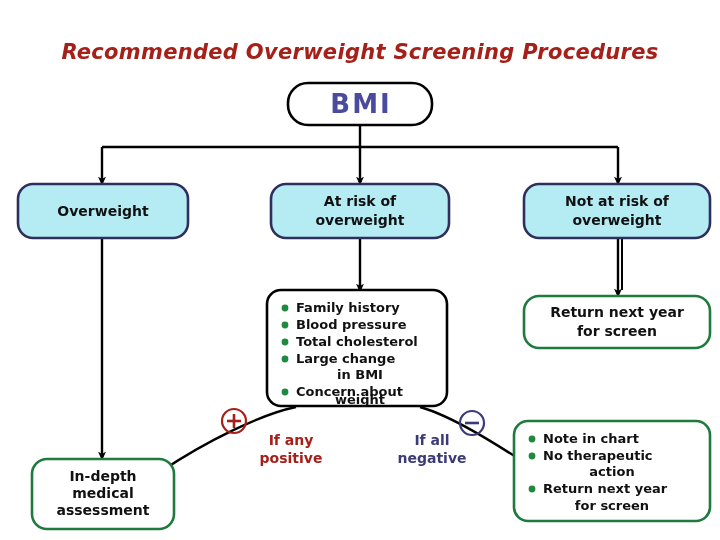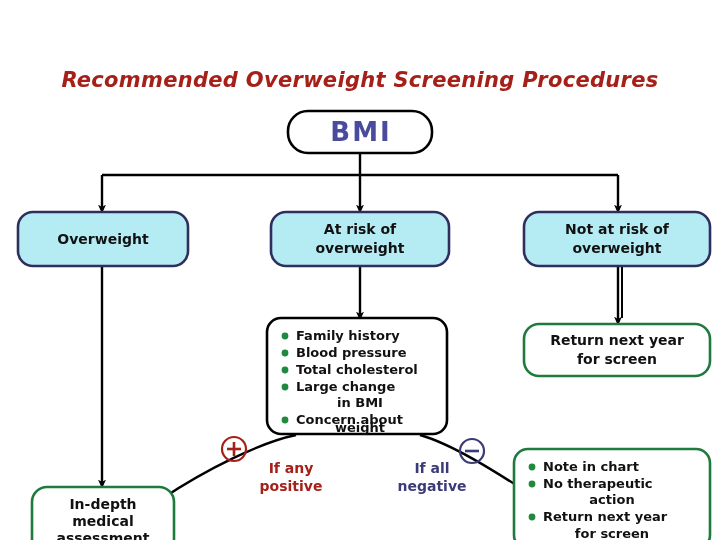--- a/index.html
+++ b/index.html
@@ -2,21 +2,21 @@
 <html><head>
 <meta charset="utf-8">
 <style>
   html,body{margin:0;padding:0;}
   body{
     width:720px;height:540px;
     background:#ffffff;
     font-family:"DejaVu Sans", sans-serif;
     overflow:hidden;
   }
-  #stage{position:relative;width:720px;height:440px;margin-top:28px;}
+  #stage{position:relative;width:720px;height:440px;}
   #chart{position:absolute;left:0;top:0;width:720px;height:540px;}
 
   .title-text{
     font-family:"DejaVu Sans", sans-serif;
     font-weight:bold;
     font-style:italic;
     font-size:21px;
     fill:#a52019;
     letter-spacing:0.3px;
   }

